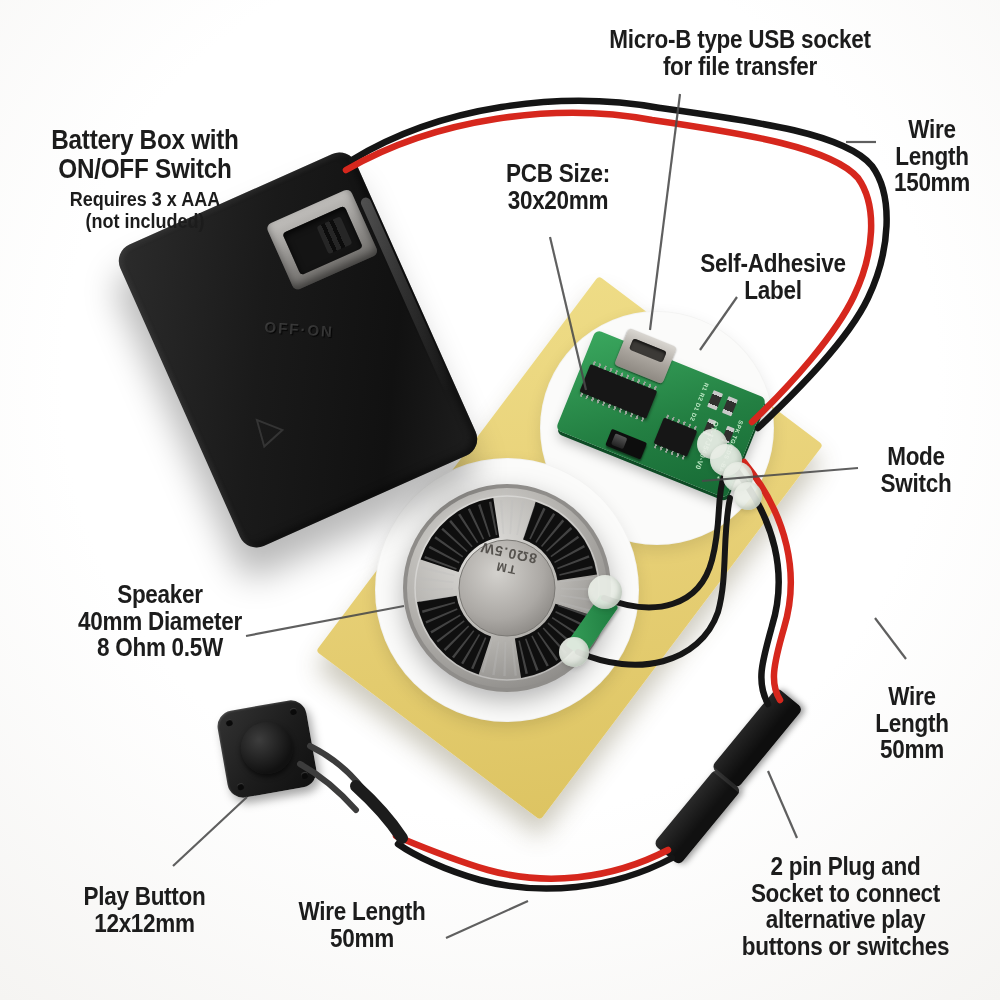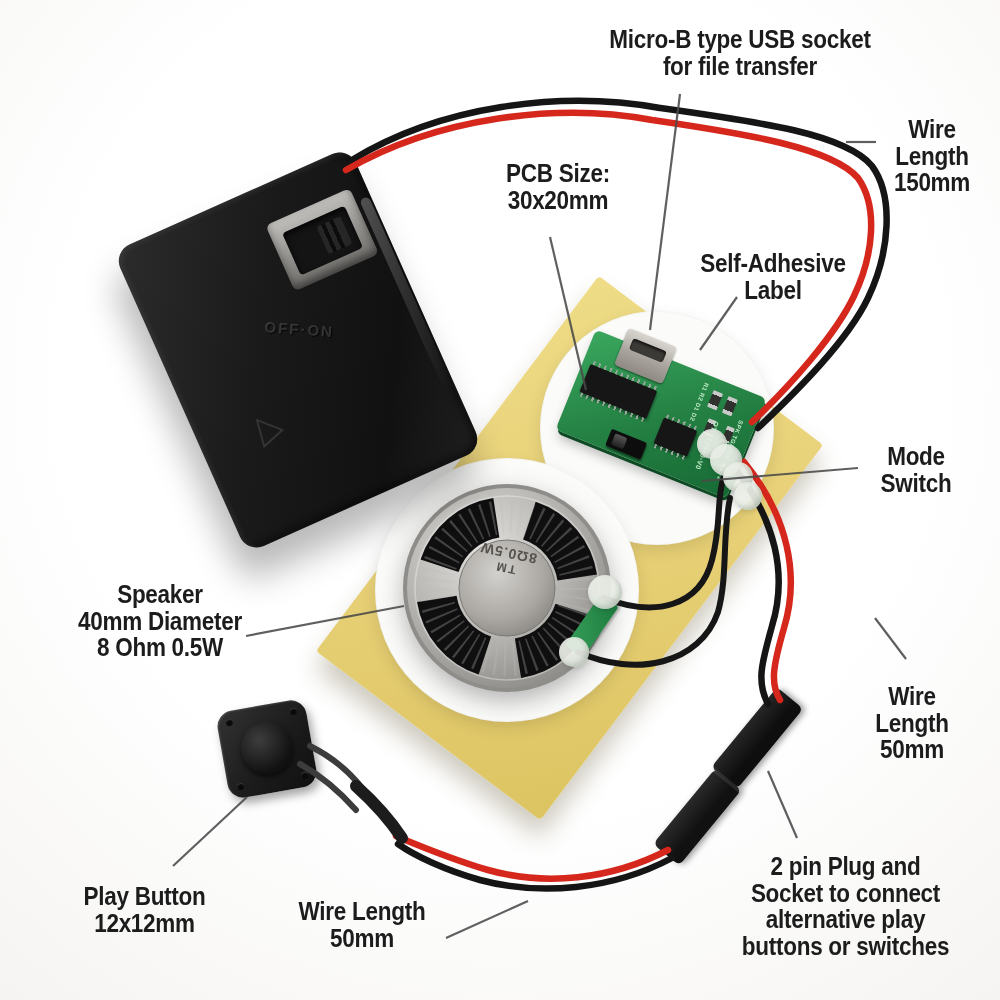--- a/index.html
+++ b/index.html
@@ -217,20 +217,26 @@
       <line x1="173" y1="866" x2="247" y2="797"></line>
       <line x1="446" y1="938" x2="528" y2="901"></line>
     </g>
   </svg>
 
   <div class="lbl" style="left:575px;top:26px;width:330px;">Micro-B type USB socket
 for file transfer</div>
   <div class="lbl" style="left:872px;top:116px;width:120px;">Wire
 Length
 150mm</div>
+  <div class="abs" style="left:20px;top:126px;width:250px;z-index:10;">
+    <div class="lbl" style="position:relative;left:0;top:0;width:250px;font-size:27px;">Battery Box with
+ON/OFF Switch</div>
+    <div class="lbl-sub">Requires 3 x AAA
+(not included)</div>
+  </div>
   <div class="lbl" style="left:468px;top:160px;width:180px;">PCB Size:
 30x20mm</div>
   <div class="lbl" style="left:668px;top:250px;width:210px;">Self-Adhesive
 Label</div>
   <div class="lbl" style="left:860px;top:443px;width:112px;">Mode
 Switch</div>
   <div class="lbl" style="left:35px;top:581px;width:250px;">Speaker
 40mm Diameter
 8 Ohm 0.5W</div>
   <div class="lbl" style="left:858px;top:683px;width:108px;">Wire

